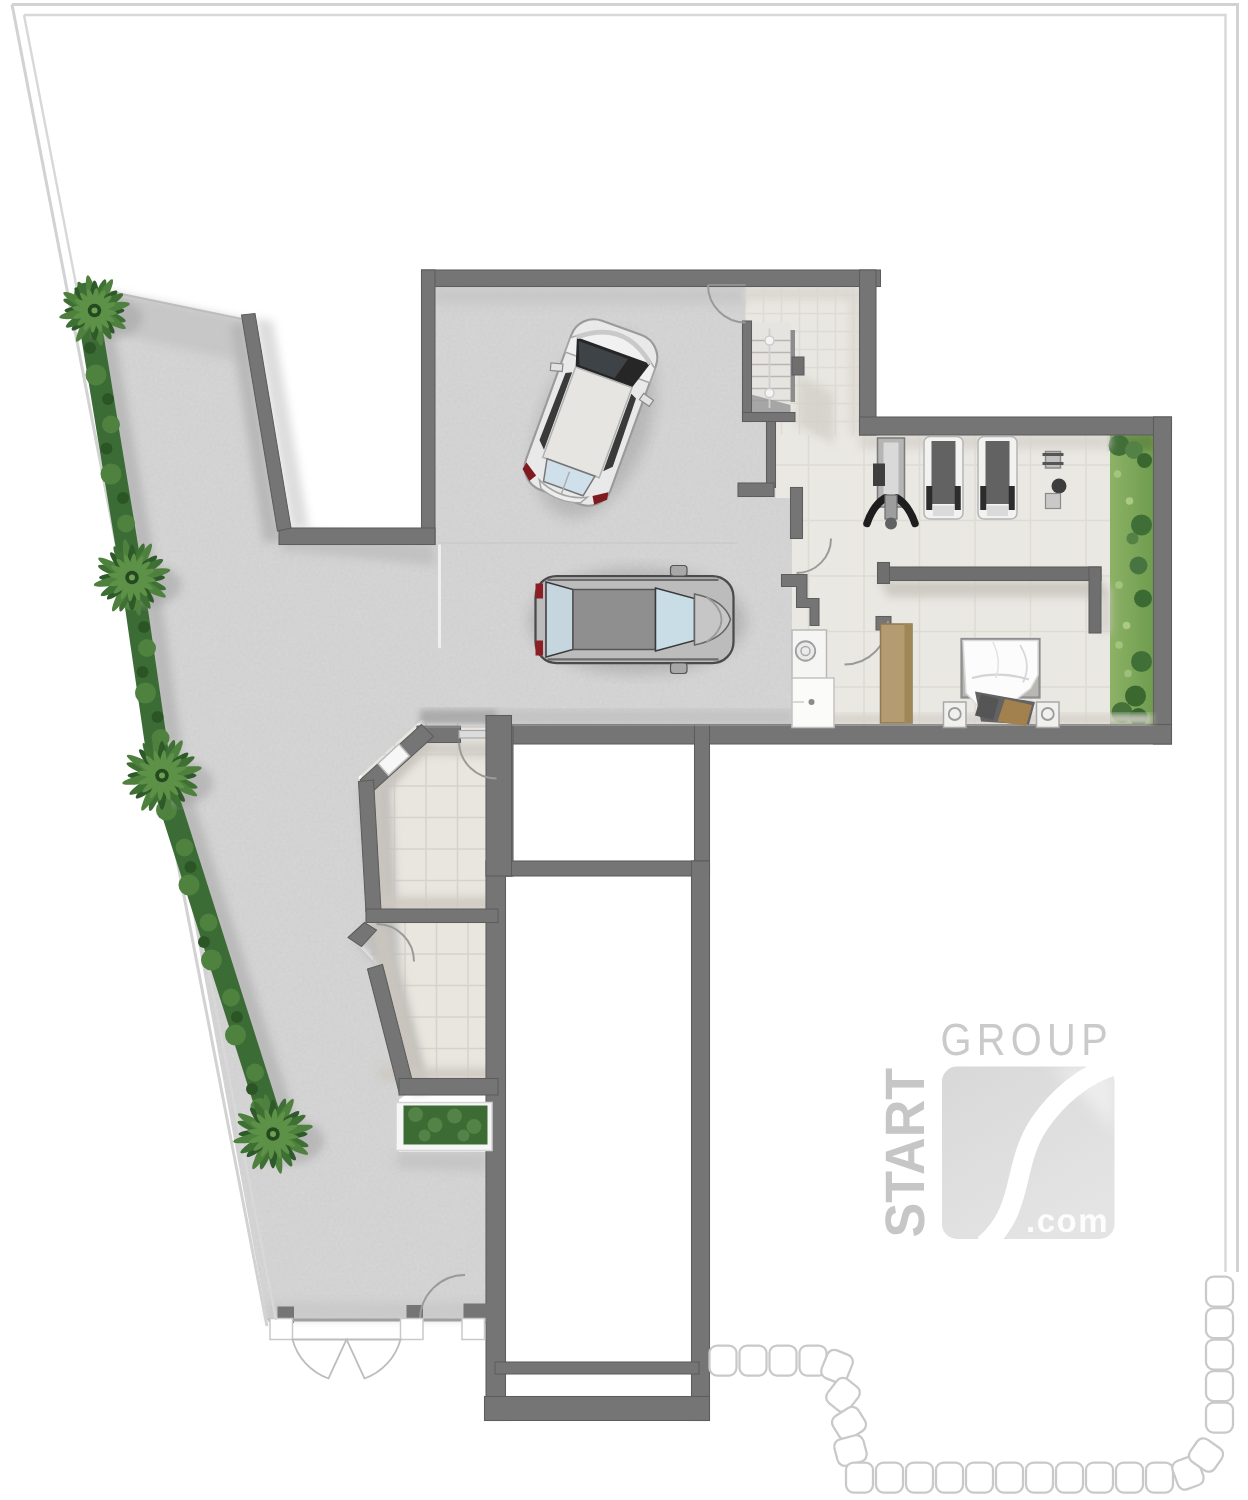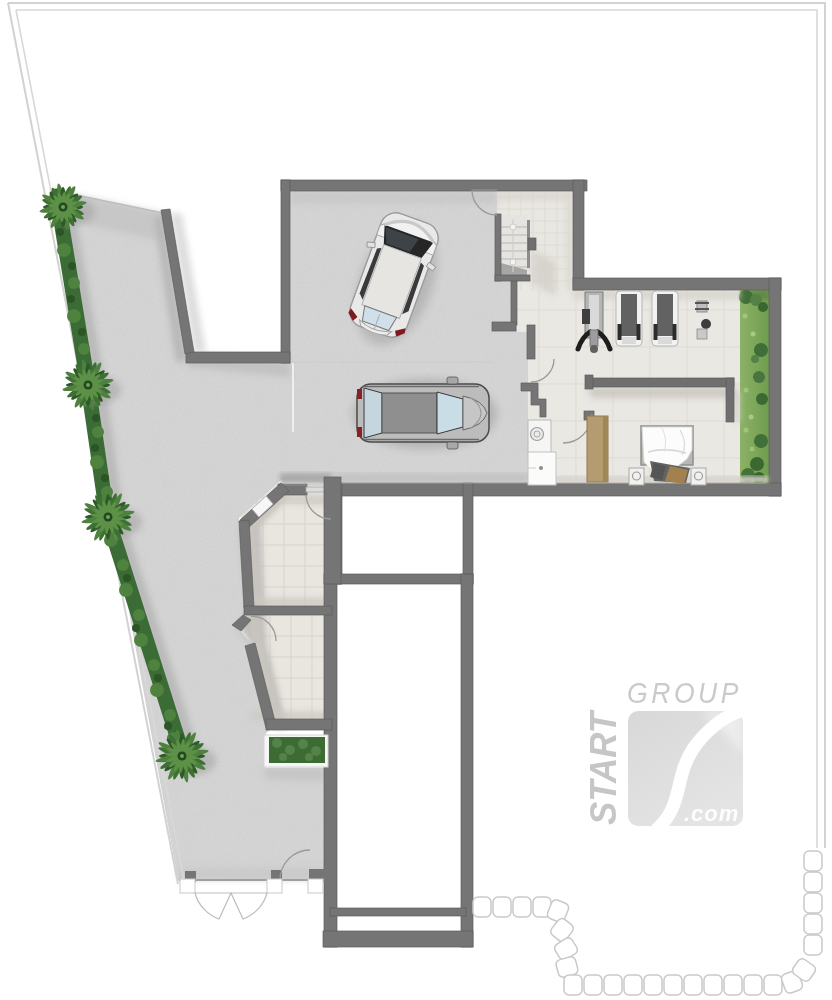--- a/index.html
+++ b/index.html
@@ -1,16 +1,16 @@
 <!DOCTYPE html>
 <html><head>
 <meta charset="utf-8">
 <style>
 html,body{margin:0;padding:0;background:#fff;font-family:"Liberation Sans",sans-serif;}
-#wrap{position:relative;width:832px;height:1000px;overflow:hidden;background:#fff;font-style:italic;}
+#wrap{position:relative;width:832px;height:1000px;overflow:hidden;background:#fff;}
 </style>
 </head>
 <body>
 <div id="wrap">
 <svg width="832" height="1000" viewBox="0 0 832 1000">
 <defs>
   <filter id="blur2">
           <feGaussianBlur stdDeviation="2"></feGaussianBlur>
         </filter>
   <filter id="blur3">

